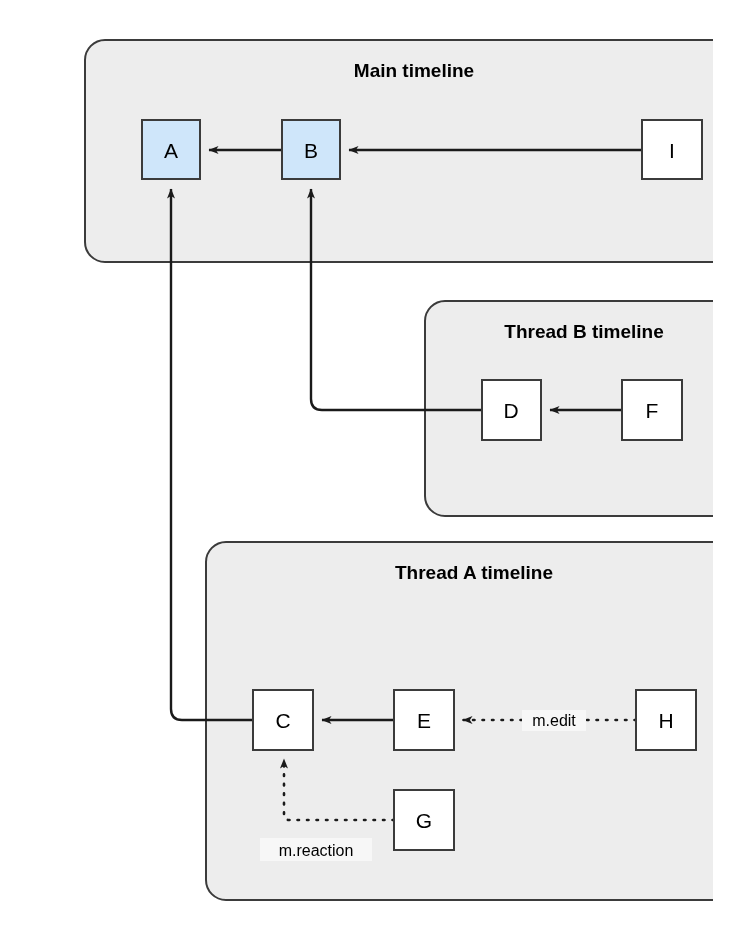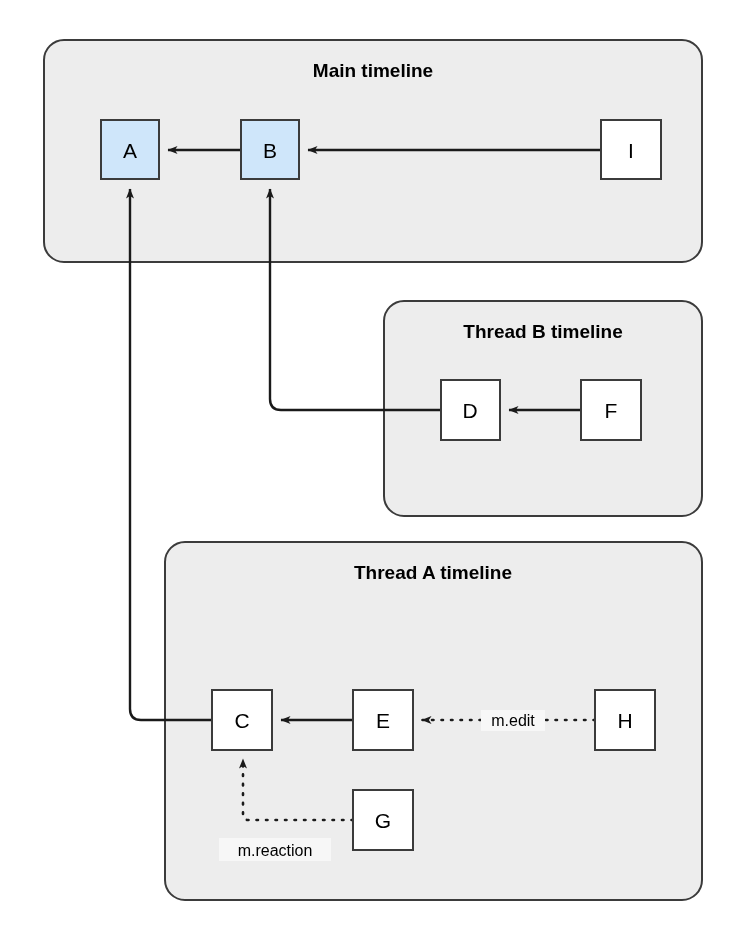--- a/index.html
+++ b/index.html
@@ -5,24 +5,25 @@
   html, body {
     margin: 0;
     padding: 0;
     background: #ffffff;
   }
   body {
     font-family: "Liberation Sans", sans-serif;
   }
   #canvas {
     position: relative;
-    width: 756px;
+    width: 672px;
     height: 942px;
     background: #ffffff;
     overflow: hidden;
+    margin-left: 41px;
   }
   #diagram-svg {
     position: absolute;
     left: 0;
     top: 0;
     width: 756px;
     height: 942px;
   }
   .group-title {
     font-size: 19px;

